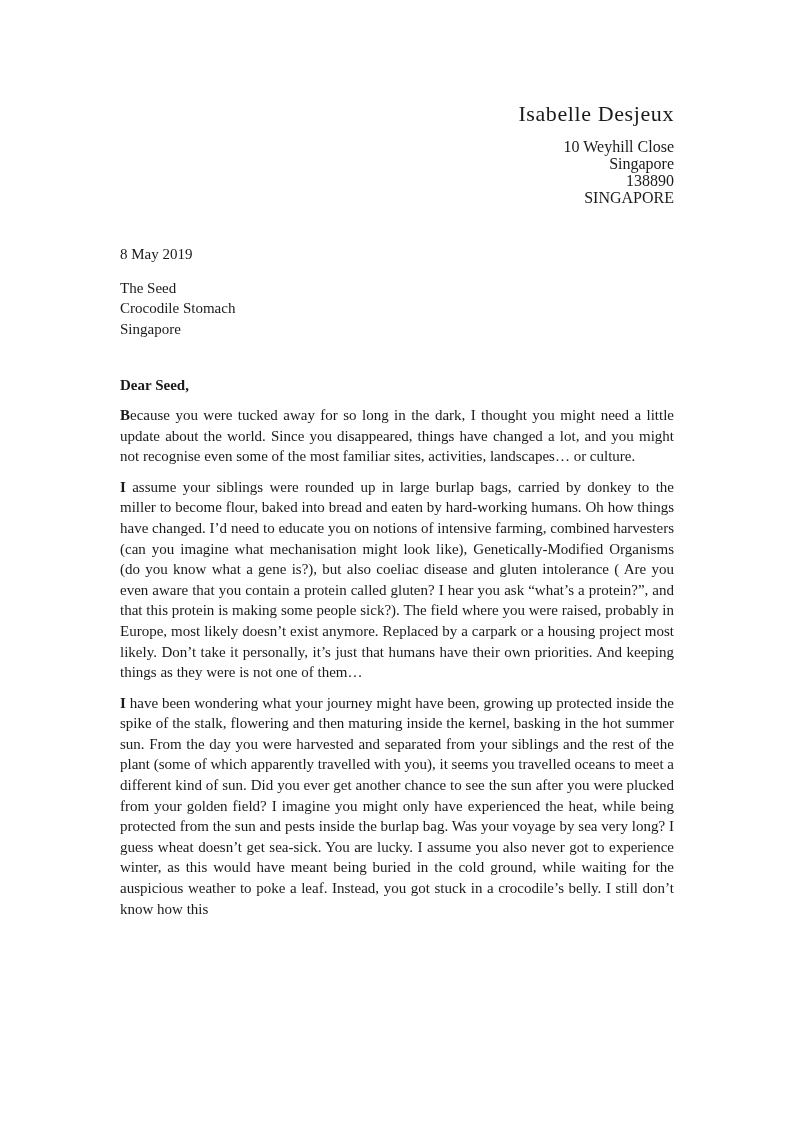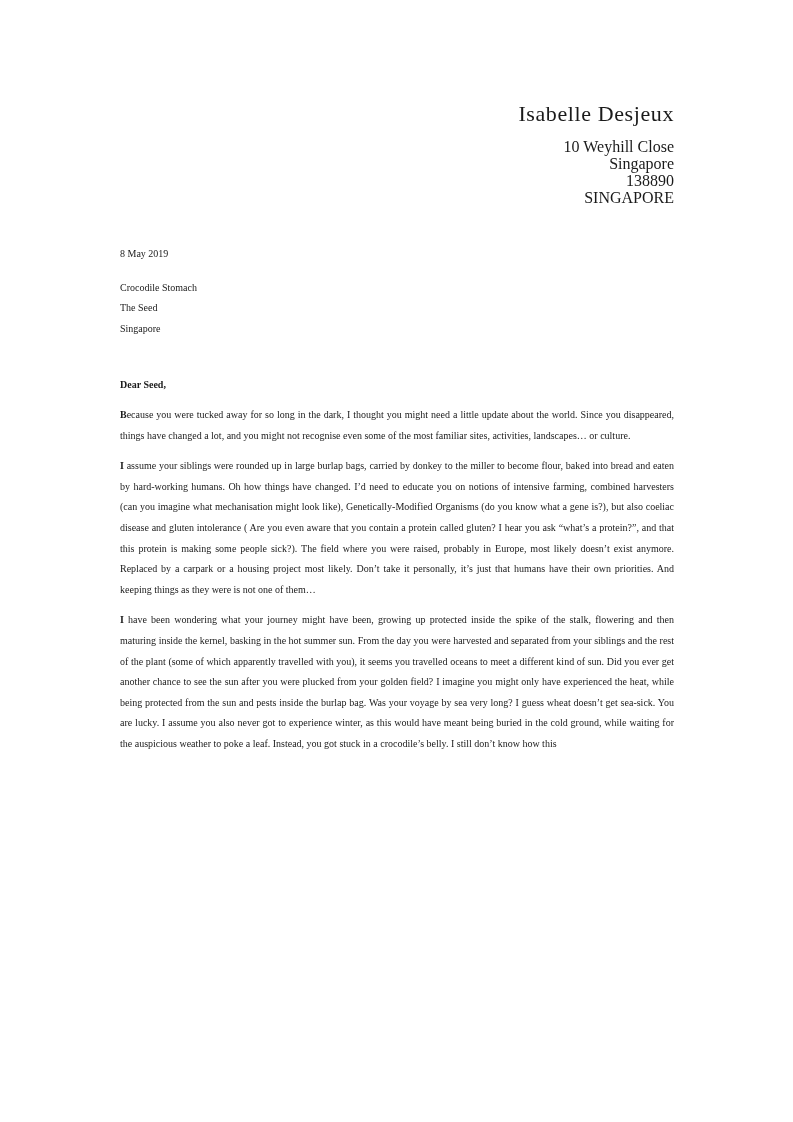--- a/index.html
+++ b/index.html
@@ -3,21 +3,21 @@
 <meta charset="utf-8">
 <style>
   html, body { margin: 0; padding: 0; background: #ffffff; }
   body { width: 793px; height: 1122px; position: relative; overflow: hidden;
     font-family: "Liberation Serif", "DejaVu Serif", serif; color: #1a1a1a; }
   .page { position: absolute; left: 0; top: 0; width: 793px; height: 1122px; background: #fff; }
   .sender { position: absolute; right: 119px; top: 100px; text-align: right; }
   .sender-name { font-size: 22px; letter-spacing: 0.6px; line-height: 28px; margin: 0 0 10px 0; }
   .sender-addr { font-size: 16px; line-height: 17px; }
   .sender-addr div { white-space: nowrap; }
-  .body { position: absolute; left: 120px; top: 244px; width: 554px; font-size: 10px; line-height: 20.6px; }
+  .body { position: absolute; left: 120px; top: 244px; width: 554px; font-size: 15px; line-height: 20.6px; }
   .date { margin: 0 0 13px 0; }
   .recipient { margin: 0 0 36px 0; }
   .greeting { margin: 0 0 9px 0; font-weight: bold; }
   p.para { margin: 0 0 10px 0; text-align: justify; hyphens: none; }
   .dropcap { font-weight: bold; }
 </style>
 </head>
 <body>
 
 <div class="page">
@@ -29,22 +29,22 @@
       <div>Singapore</div>
       <div>138890</div>
       <div>SINGAPORE</div>
     </div>
   </div>
 
   <div class="body">
     <div class="date">8 May 2019</div>
 
     <div class="recipient">
+      <div>The Seed</div>
       <div>Crocodile Stomach</div>
-      <div>The Seed</div>
       <div>Singapore</div>
     </div>
 
     <div class="greeting">Dear Seed,</div>
 
 
     <p class="para"><span class="dropcap">B</span><span>ecause you were tucked away for so long in the dark, I thought you might need a little update about the world. Since you disappeared, things have changed a lot, and you might not recognise even some of the most familiar sites, activities, landscapes… or culture.</span></p>
 
     <p class="para"><span class="dropcap">I</span><span> assume your siblings were rounded up in large burlap bags, carried by donkey to the miller to become flour, baked into bread and eaten by hard-working humans. Oh how things have changed. I’d need to educate you on notions of intensive farming, combined harvesters (can you imagine what mechanisation might look like), Genetically-Modified Organisms (do you know what a gene is?), but also coeliac disease and gluten intolerance ( Are you even aware that you contain a protein called gluten? I hear you ask “what’s a protein?”, and that this protein is making some people sick?). The field where you were raised, probably in Europe, most likely doesn’t exist anymore. Replaced by a carpark or a housing project most likely. Don’t take it personally, it’s just that humans have their own priorities. And keeping things as they were is not one of them…</span></p>
 

